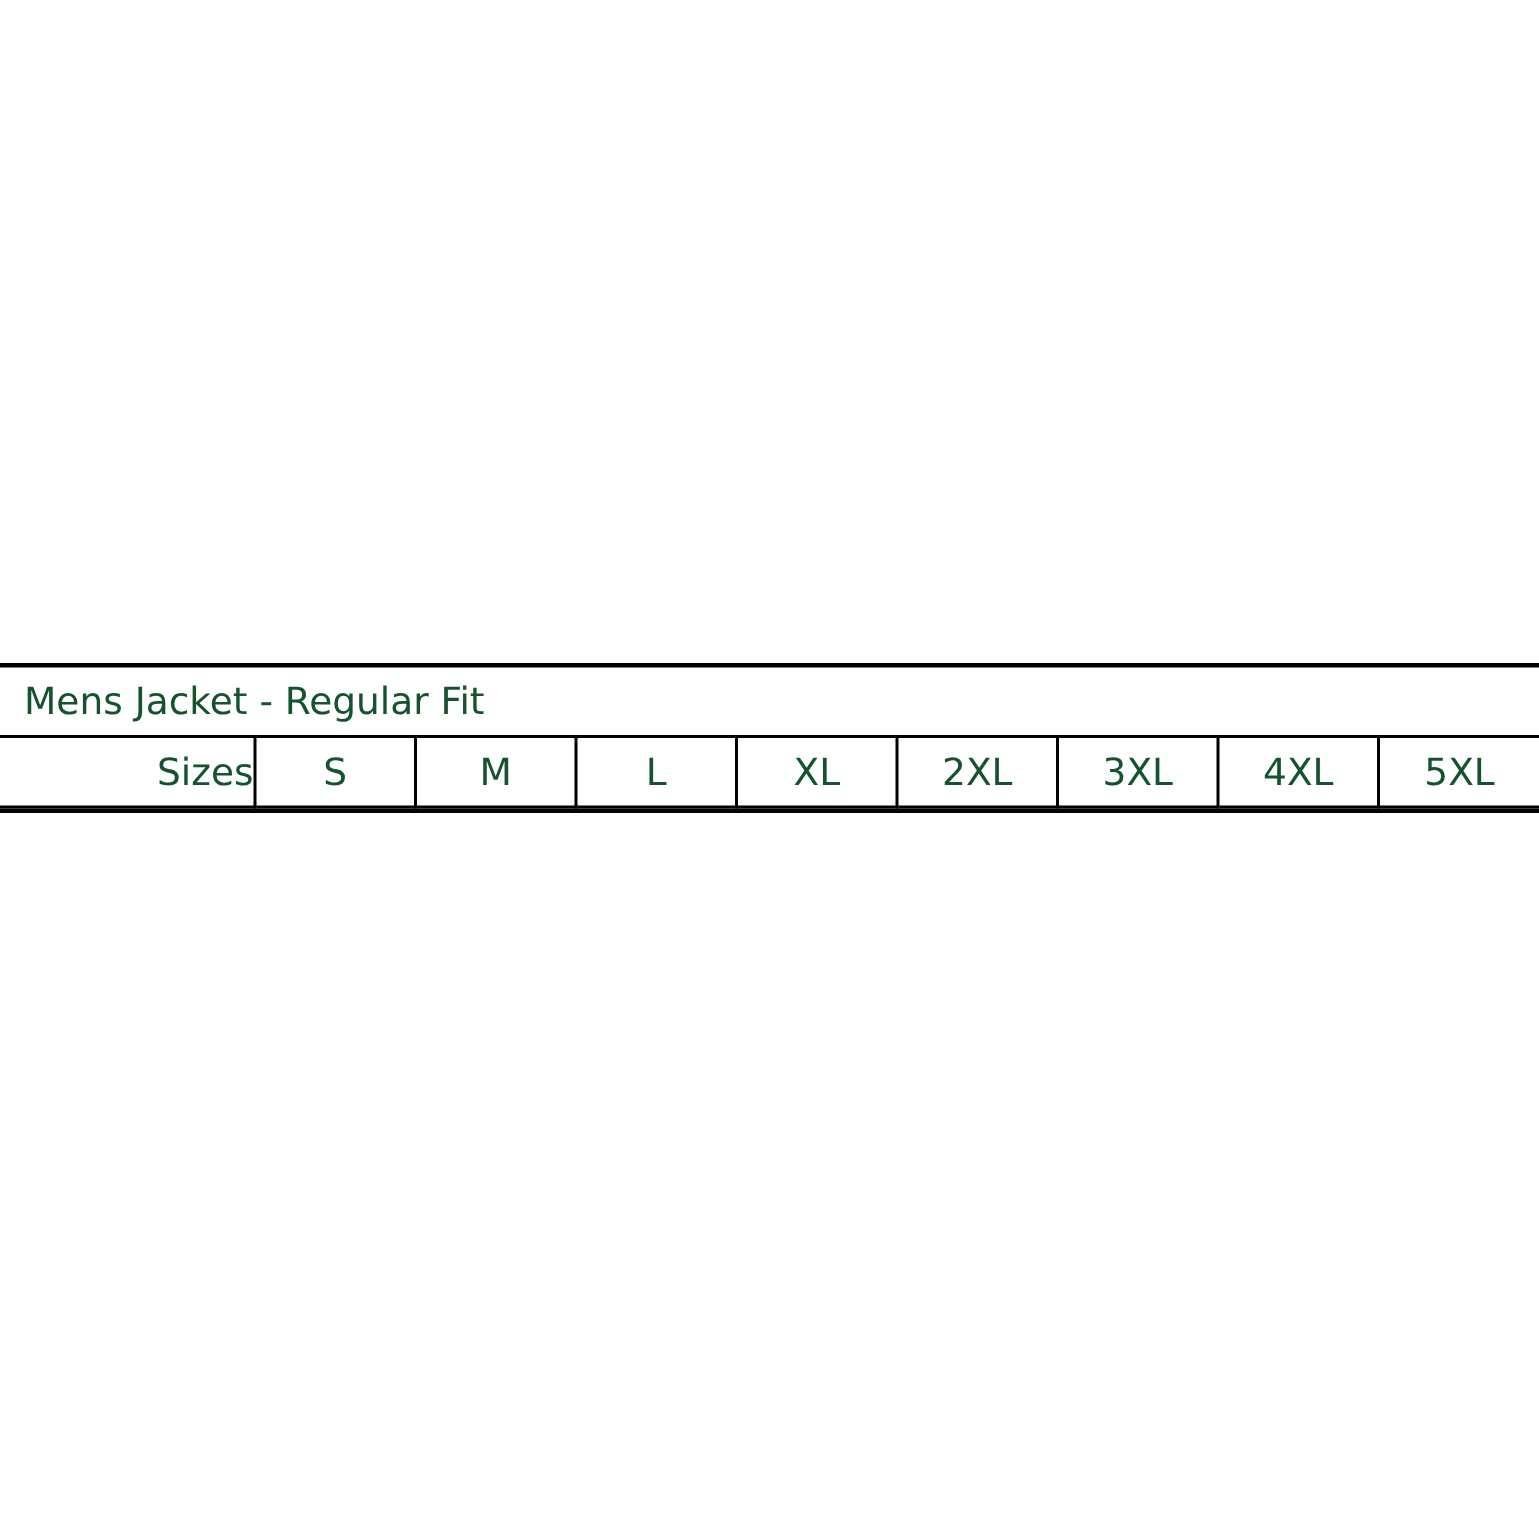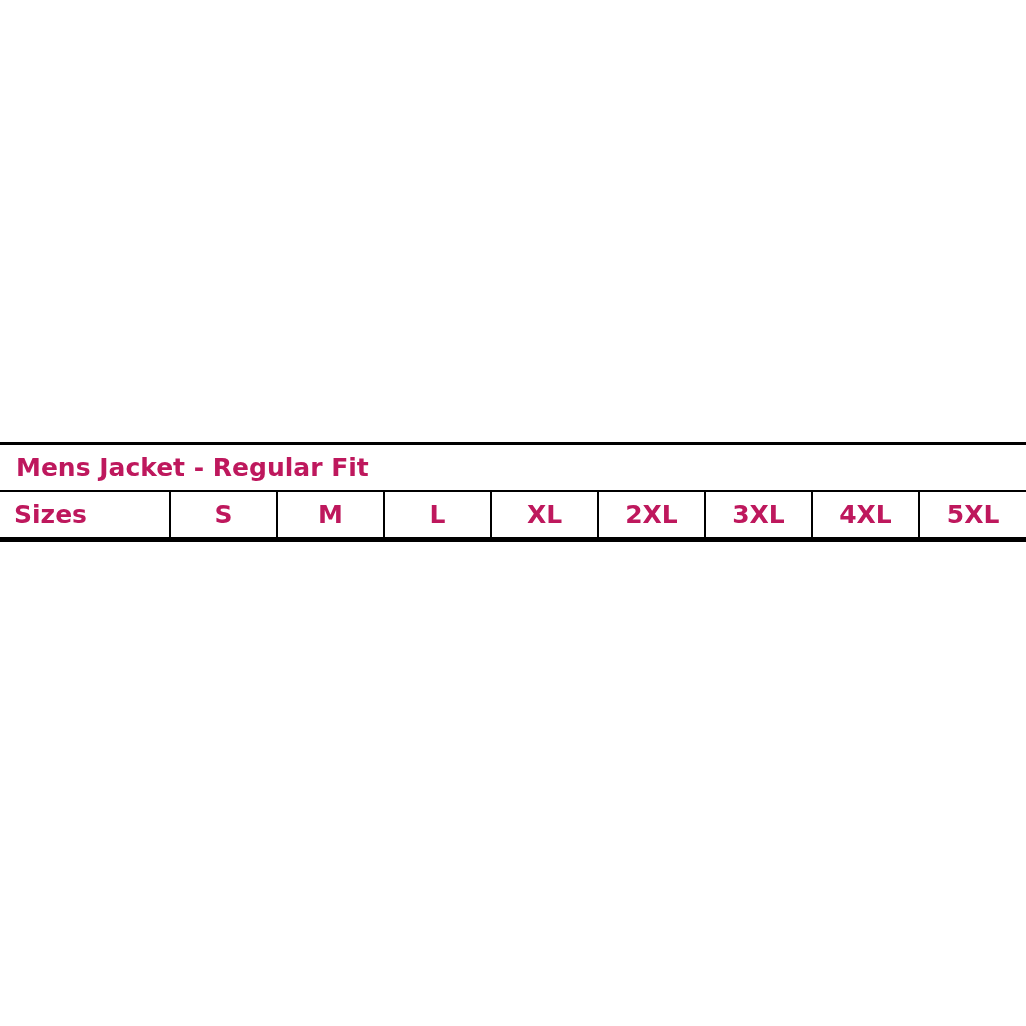--- a/index.html
+++ b/index.html
@@ -31,36 +31,36 @@
   table.chart {
     border-collapse: collapse;
     width: 1026px;
     table-layout: fixed;
   }
   table.chart td {
     border: 2px solid #000000;
     padding: 0;
     height: 45px;
     font-size: 25px;
-    font-weight: 700;
+    font-weight: 400;
     text-align: center;
     vertical-align: middle;
-    color: #be185d;
+    color: #14532d;
     line-height: 1.1;
   }
   table.chart td.title-cell {
     border-left: none;
     border-right: none;
     border-top: none;
     text-align: left;
     padding-left: 16px;
     font-size: 25px;
   }
   table.chart td.label-cell {
-    text-align: left;
+    text-align: right;
     padding-left: 14px;
     border-left: none;
   }
   table.chart td.last-cell {
     border-right: none;
   }
   table.chart tr.row-last td {
     border-bottom: none;
   }
 </style>

